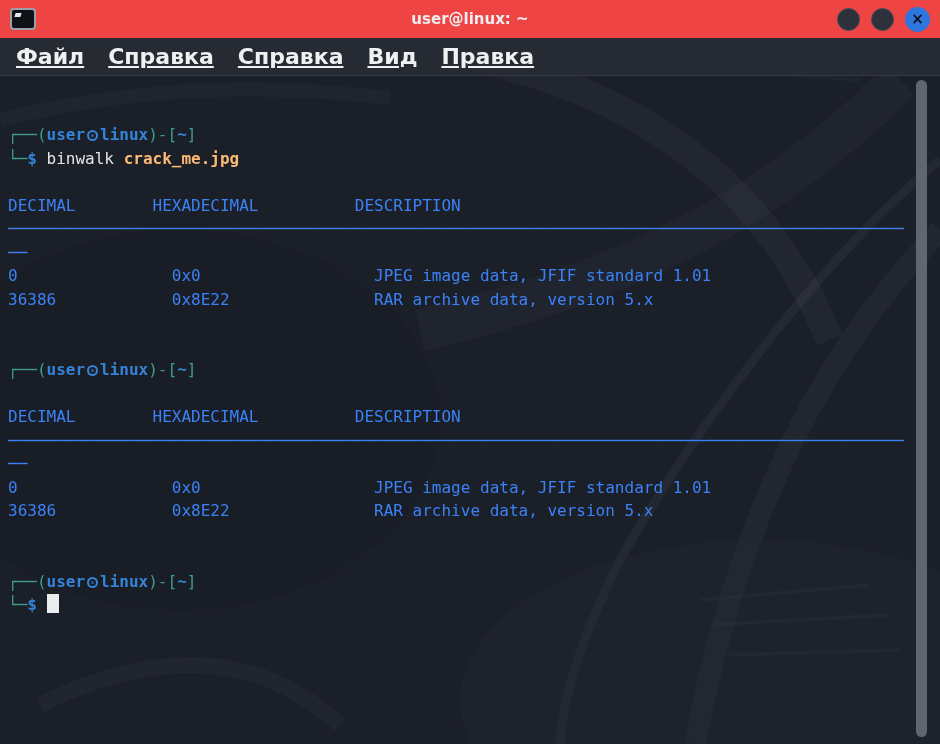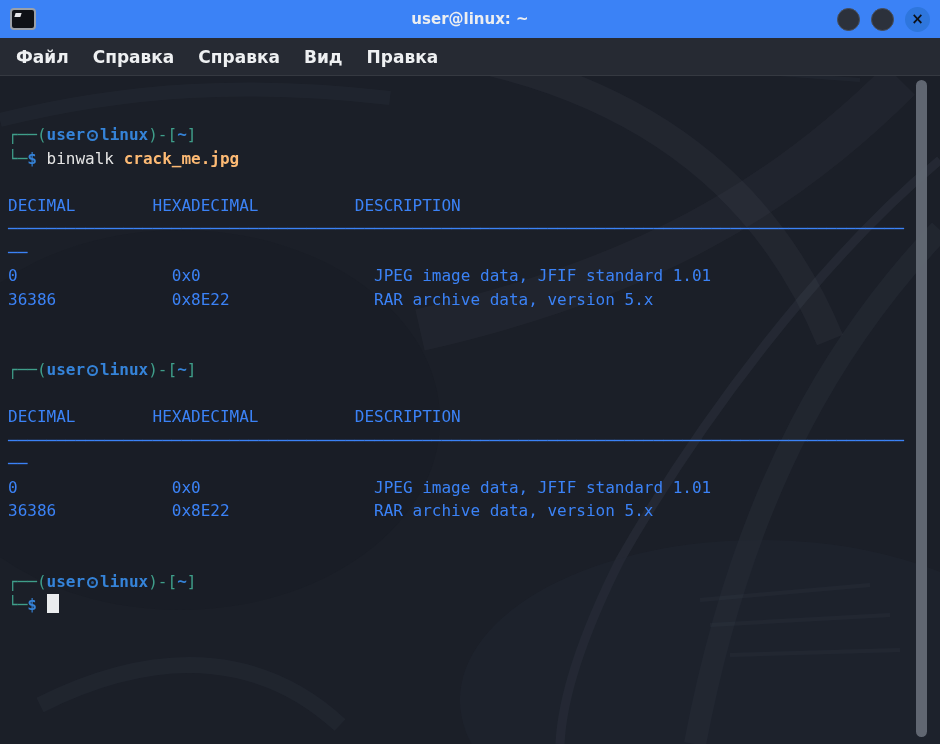--- a/index.html
+++ b/index.html
@@ -9,21 +9,21 @@
     background:#1b1f28;
     font-family:"DejaVu Sans", "Liberation Sans", sans-serif;
   }
 
   
   .wallpaper { position:absolute; inset:0; z-index:0; }
 
   
   .titlebar {
     position:absolute; top:0; left:0; right:0; height:38px;
-    background:#3b82f6; z-index:3;
+    background:#ef4444; z-index:3;
     display:flex; align-items:center; padding:0 10px;
   }
   .term-icon {
     width:26px; height:22px; border:2px solid #9aa0a8; border-radius:4px;
     background:#0e1116; position:relative;
   }
   .term-icon::before {
     content:""; position:absolute; top:3px; left:3px;
     width:6px; height:4px; background:#e4e6e9;
     transform:skewX(-18deg);
@@ -43,22 +43,22 @@
     color:#0d1117; font-weight:700; font-size:15px; line-height:1;
   }
 
   .menubar {
     position:absolute; top:38px; left:0; right:0; height:38px;
     background:#262a33; z-index:3;
     display:flex; align-items:center; padding:0 4px;
     border-bottom:1px solid rgba(255,255,255,0.07);
   }
   .menu-item {
-    color:#eef0f2; font-size:17px; font-weight:700;
-    padding:6px 12px; border-radius:3px; cursor:default; white-space:nowrap;
+    color:#eef0f2; font-size:22px; font-weight:700;
+    padding:6px 12px; border-radius:3px; cursor:default; white-space:nowrap;text-decoration:underline;
   }
 
   
   .terminal {
     position:absolute; top:77px; left:0; right:0; bottom:0;
     z-index:1; padding:3px 8px;
     font-family:"DejaVu Sans Mono", "Liberation Mono", monospace;
     font-size:16px; color:#d7d9dc;margin-top:43px;
   }
   .term-line { height:23.5px; line-height:23.5px; white-space:pre; }

